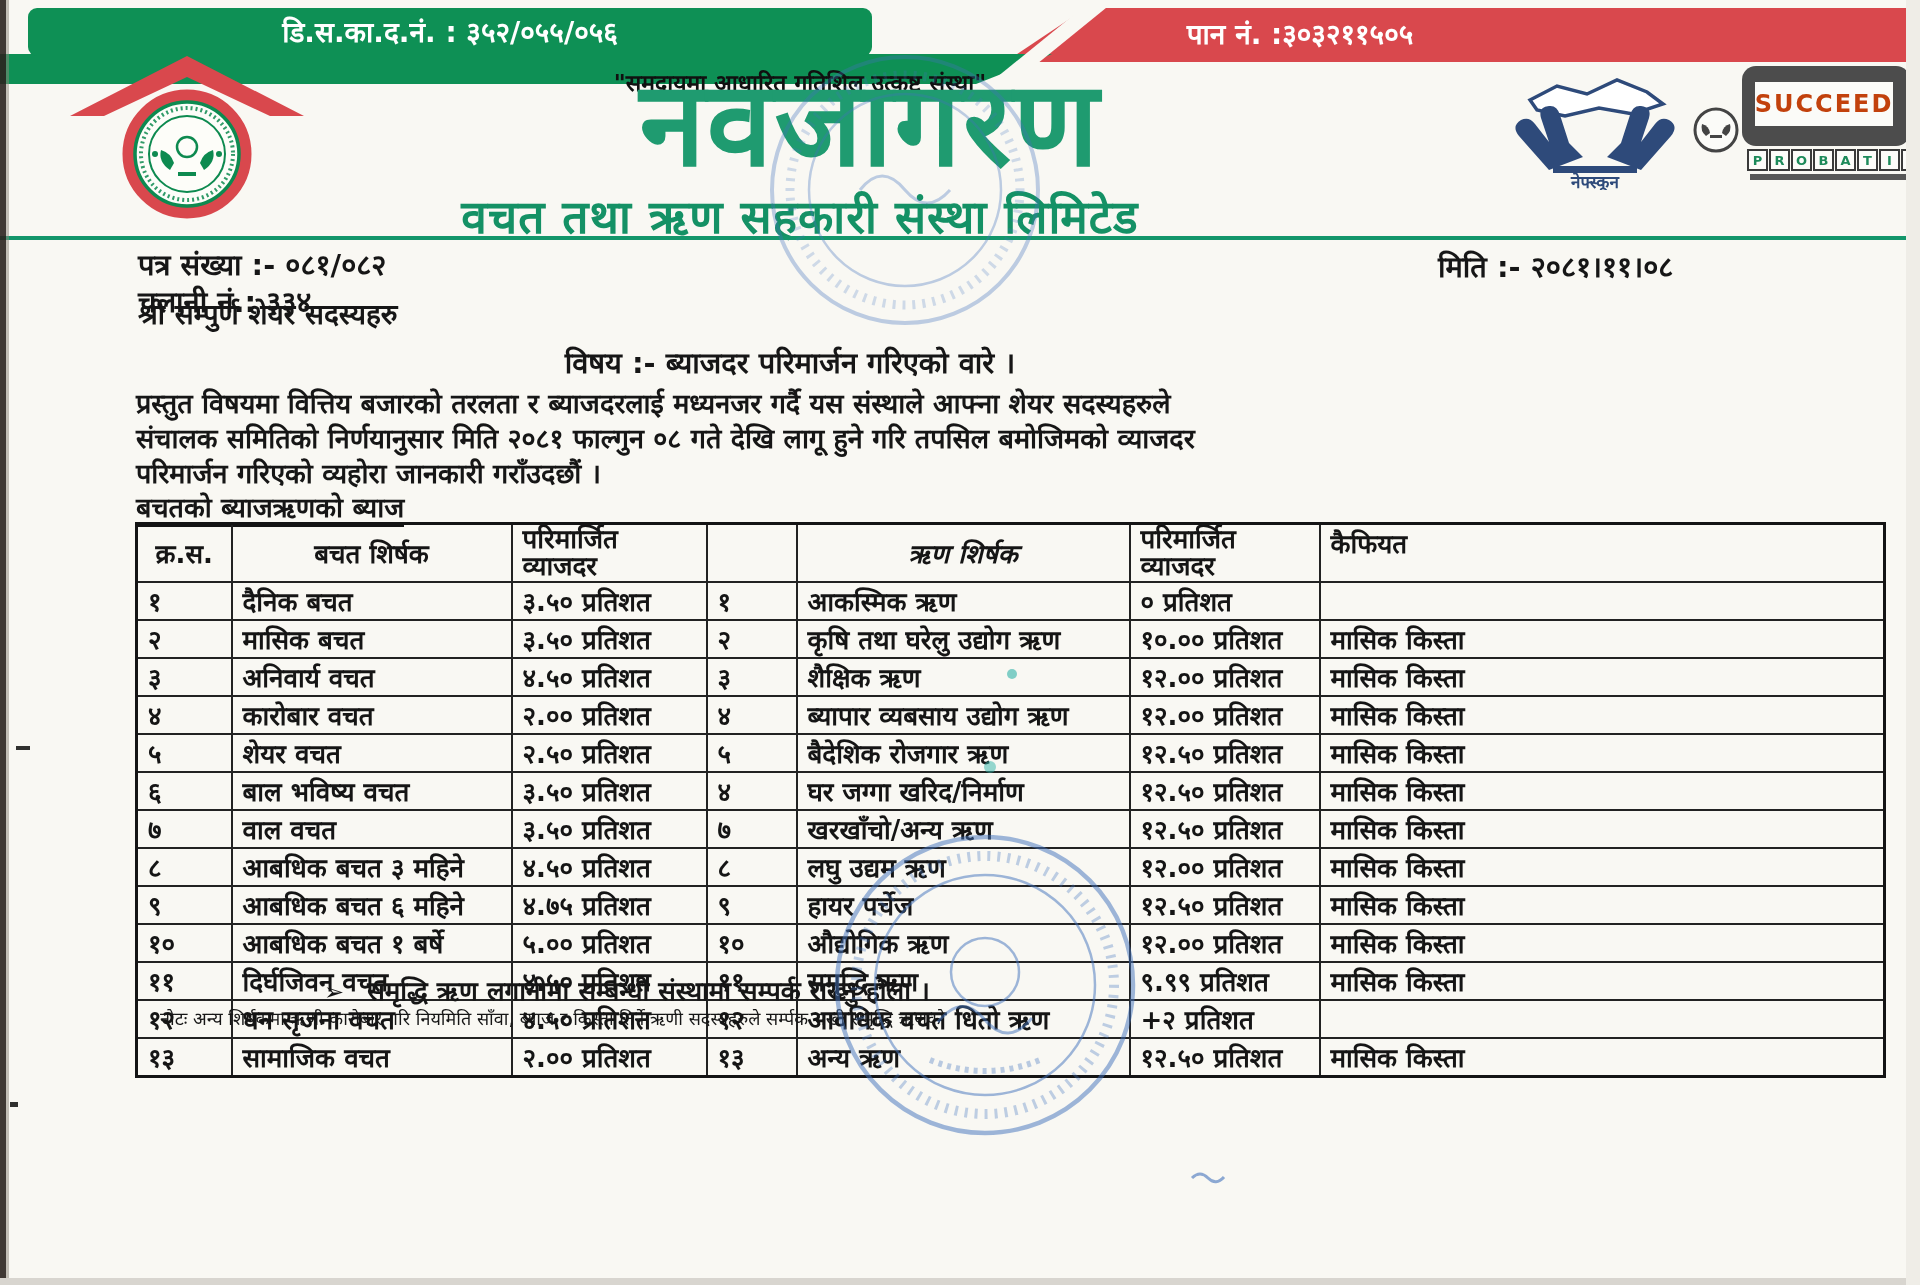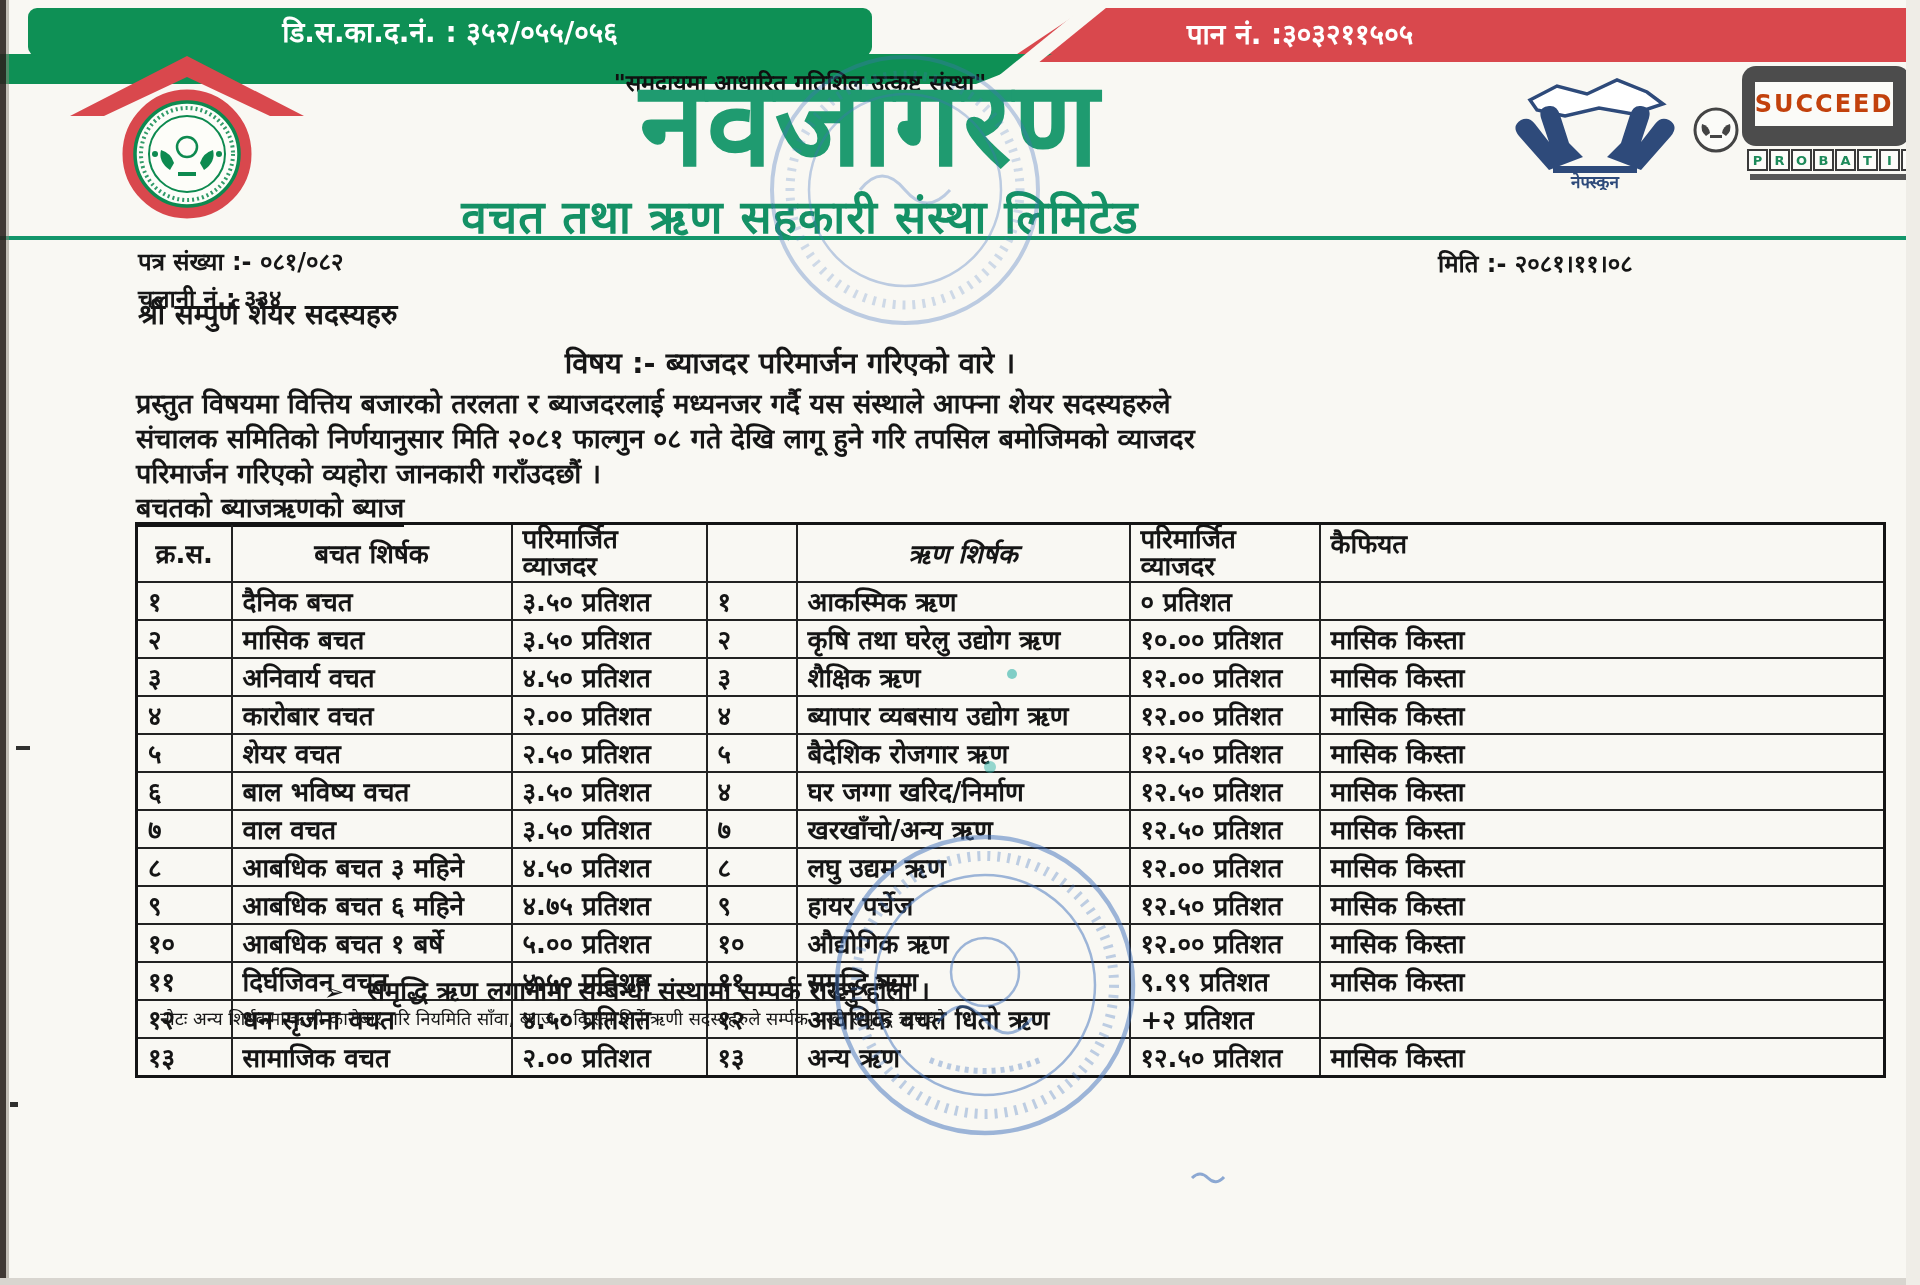--- a/index.html
+++ b/index.html
@@ -5,21 +5,21 @@
   html,body{margin:0;padding:0;background:#777;}
   .page{position:relative;width:1920px;height:1285px;background:#f9f8f3;overflow:hidden;
         font-family:"DejaVu Sans","Liberation Sans",sans-serif;color:#161616;}
   .abs{position:absolute;}
   .nowrap{white-space:nowrap;}
   
   .motto{font-size:23px;font-weight:700;text-align:center;color:#101010;}
   .org-title{font-size:118px;line-height:1.02;font-weight:800;color:#1f9b70;text-align:center;letter-spacing:2px;}
   .org-sub{font-size:46px;font-weight:800;color:#149165;text-align:center;letter-spacing:1px;}
   .green-rule{background:#13966a;height:4px;width:1920px;}
-  .meta{font-size:24px;font-weight:700;}
+  .meta{font-size:29px;font-weight:700;}
   .salutation{font-size:28px;font-weight:700;}
   .subject{font-size:29px;font-weight:700;text-align:center;width:1000px;}
   .bline{font-size:27px;font-weight:700;line-height:35px;white-space:nowrap;}
   .tbl-heading{font-size:27px;font-weight:800;border-bottom:3px solid #141414;padding-bottom:1px;}
   
   table.rates{border-collapse:collapse;table-layout:fixed;border:3px solid #141414;background:transparent;}
   table.rates th,table.rates td{border:2px solid #222;font-size:26px;font-weight:700;padding:0 10px;
         white-space:nowrap;overflow:hidden;color:#151515;}
   table.rates thead tr{height:58px;}
   table.rates tbody tr{height:30px;}

